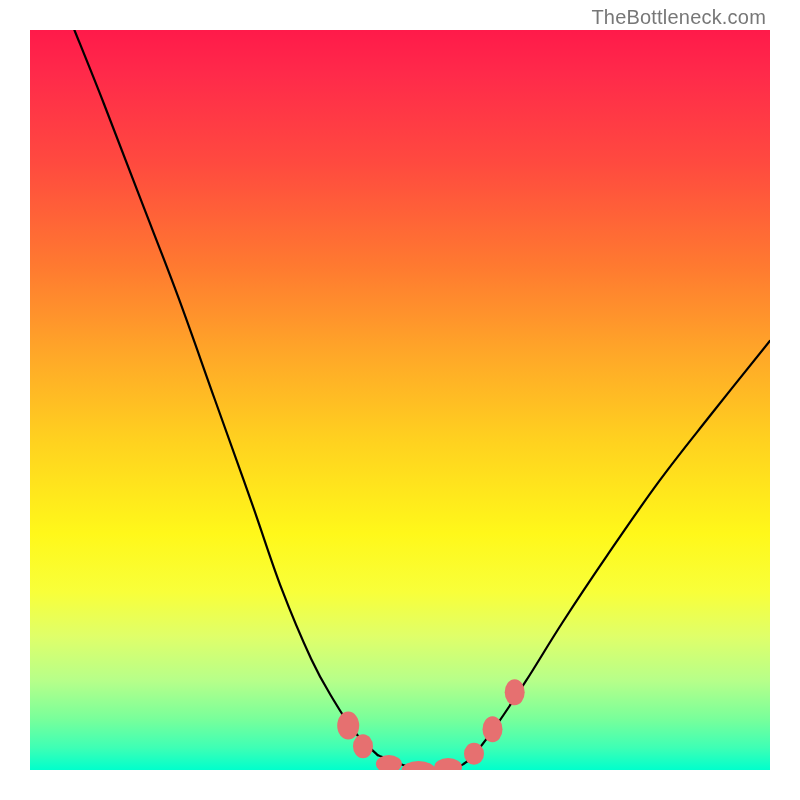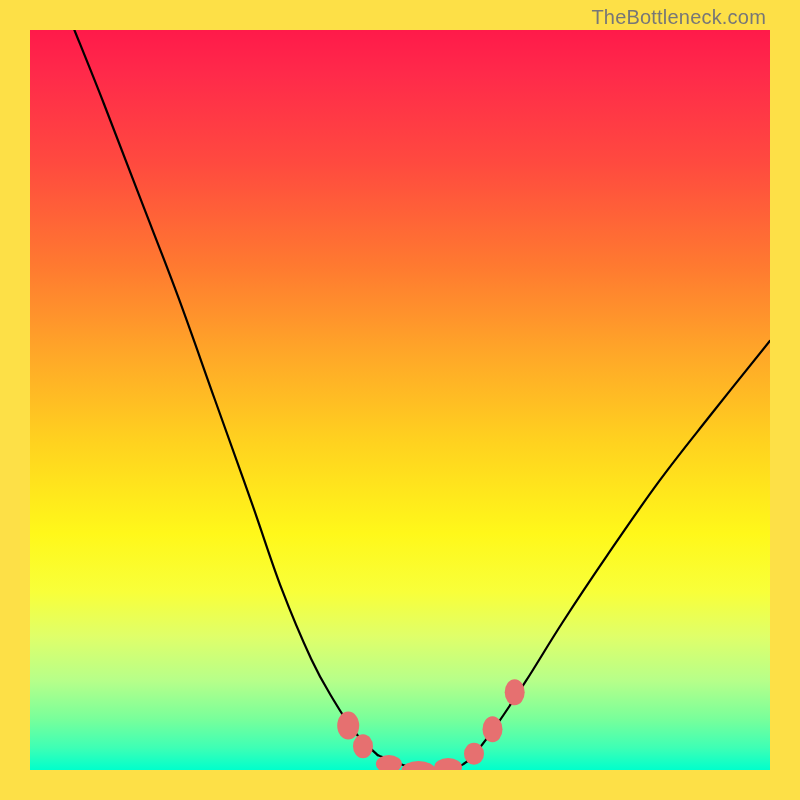--- a/index.html
+++ b/index.html
@@ -8,21 +8,21 @@
     width: 800px;
     height: 800px;
     overflow: hidden;
     background: #000;
     font-family: Arial, Helvetica, sans-serif;
   }
   .chart-container {
     position: relative;
     width: 800px;
     height: 800px;
-    background: #fde047;
+    background: #ffffff;
   }
   .plot-area {
     position: absolute;
     left: 30px;
     top: 30px;
     width: 740px;
     height: 740px;
     background: linear-gradient(to bottom,
       #ff1a4a 0%,
       #ff2a4a 6%,

